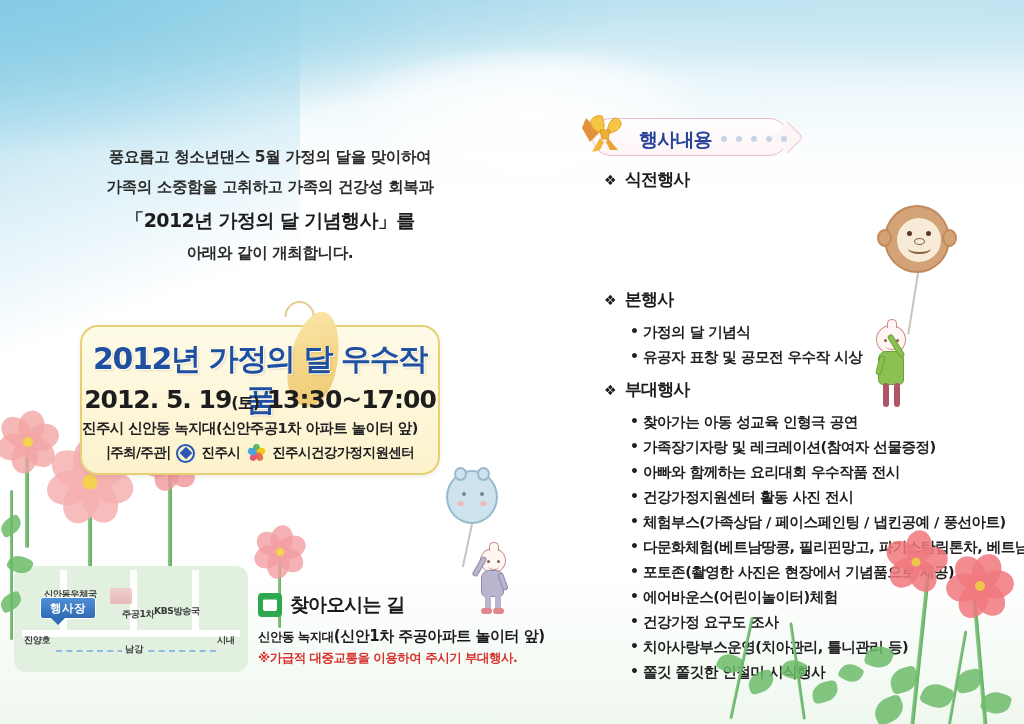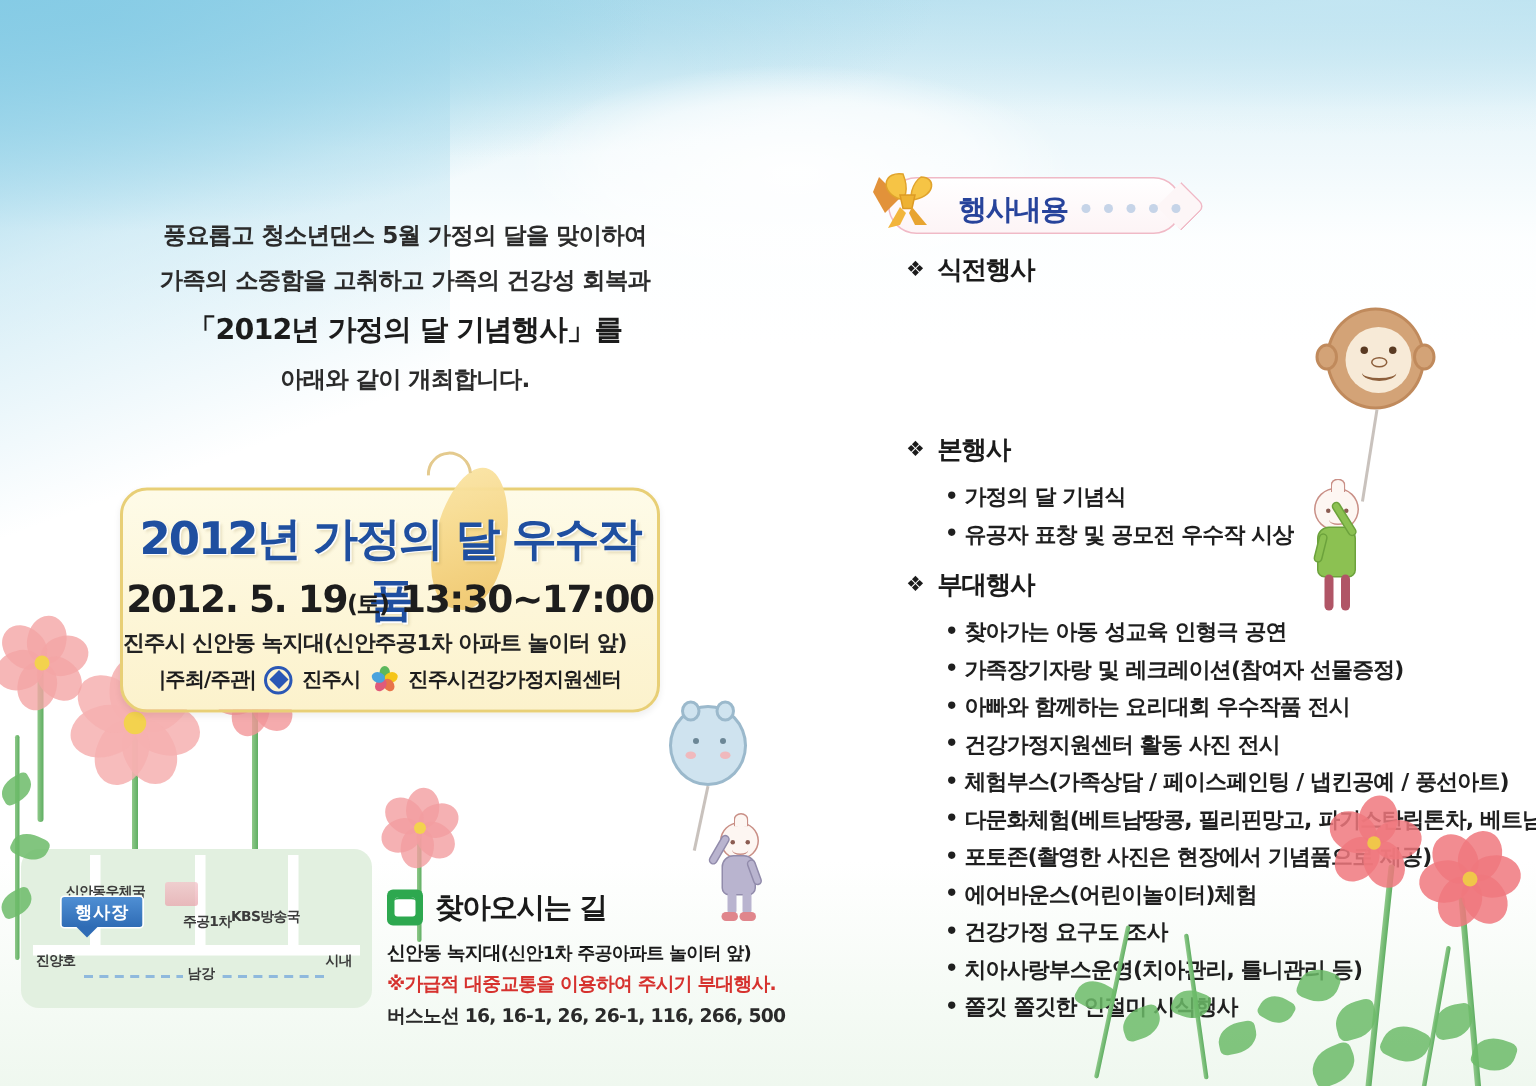--- a/index.html
+++ b/index.html
@@ -245,21 +245,21 @@
     width:24px; height:24px; border-radius:4px; background:#2da84f;
     position:relative; flex:0 0 auto;
   }
   .bus-icon:after {
     content:""; position:absolute; left:5px; top:5px; width:14px; height:13px;
     background:#ffffff; border-radius:3px 3px 2px 2px;
     box-shadow:inset 0 6px 0 -4.5px #2da84f;
   }
   .dir-title { font-size:19px; font-weight:800; color:#1a1a1a; letter-spacing:-.9px; }
   .dir-line1 { margin-top:9px; font-size:12.5px; font-weight:800; color:#1b1b1b; letter-spacing:-.5px; }
-  .dir-line1 .thin { font-weight:600; font-size:12px; }
+  .dir-line1 .thin { font-weight:600; font-size:15px; }
   .dir-line2 { margin-top:4px; font-size:12.5px; font-weight:700; color:#d6322e; letter-spacing:-.5px; }
   .dir-line3 { margin-top:4px; font-size:12.5px; font-weight:600; color:#2a2a2a; letter-spacing:-.5px; }
   .stem { position:absolute; background:linear-gradient(90deg,#8fc98a,#5fae62); border-radius:2px; }
   .leaf { position:absolute; background:#6cbb68; border-radius:60% 20% 60% 20%; opacity:.85; }
   .flowerwrap { position:absolute; }
   .cosmos { position:absolute; }
   .cosmos .p { position:absolute; left:50%; top:50%; border-radius:50% 50% 45% 45%; transform-origin:50% 100%; }
   .cosmos .c { position:absolute; left:50%; top:50%; transform:translate(-50%,-50%); border-radius:50%; background:#f3d24e; }
 </style>
 </head>
@@ -482,21 +482,20 @@
 
   <div class="dir">
     <div class="dir-head">
       <span class="bus-icon"></span>
       <span class="dir-title">찾아오시는 길</span>
     </div>
     <div class="dir-line1">
       <span>신안동 녹지대</span><span class="thin">(신안1차  주공아파트 놀이터 앞)</span>
     </div>
     <div class="dir-line2">※가급적 대중교통을 이용하여 주시기 부대행사.</div>
-    <div class="dir-line3">버스노선 16, 16-1, 26, 26-1, 116, 266, 500</div>
   </div>
 
   <div class="flowerwrap" style="left:860px;top:520px;width:164px;height:204px;">
     <div class="stem" style="left:58px;top:56px;width:4px;height:150px;transform:rotate(6deg);"></div>
     <div class="stem" style="left:118px;top:78px;width:4px;height:130px;transform:rotate(-5deg);"></div>
     <div class="stem" style="left:96px;top:110px;width:3px;height:96px;transform:rotate(10deg);"></div>
 
     <div class="cosmos" style="left:56px;top:42px;width:0;height:0;">
       <div class="p" style="width:26px;height:32px;background:rgba(240,120,126,.85);transform:translate(-50%,-100%) rotate(10deg);"></div>
       <div class="p" style="width:26px;height:32px;background:rgba(240,120,126,.85);transform:translate(-50%,-100%) rotate(82deg);"></div>

